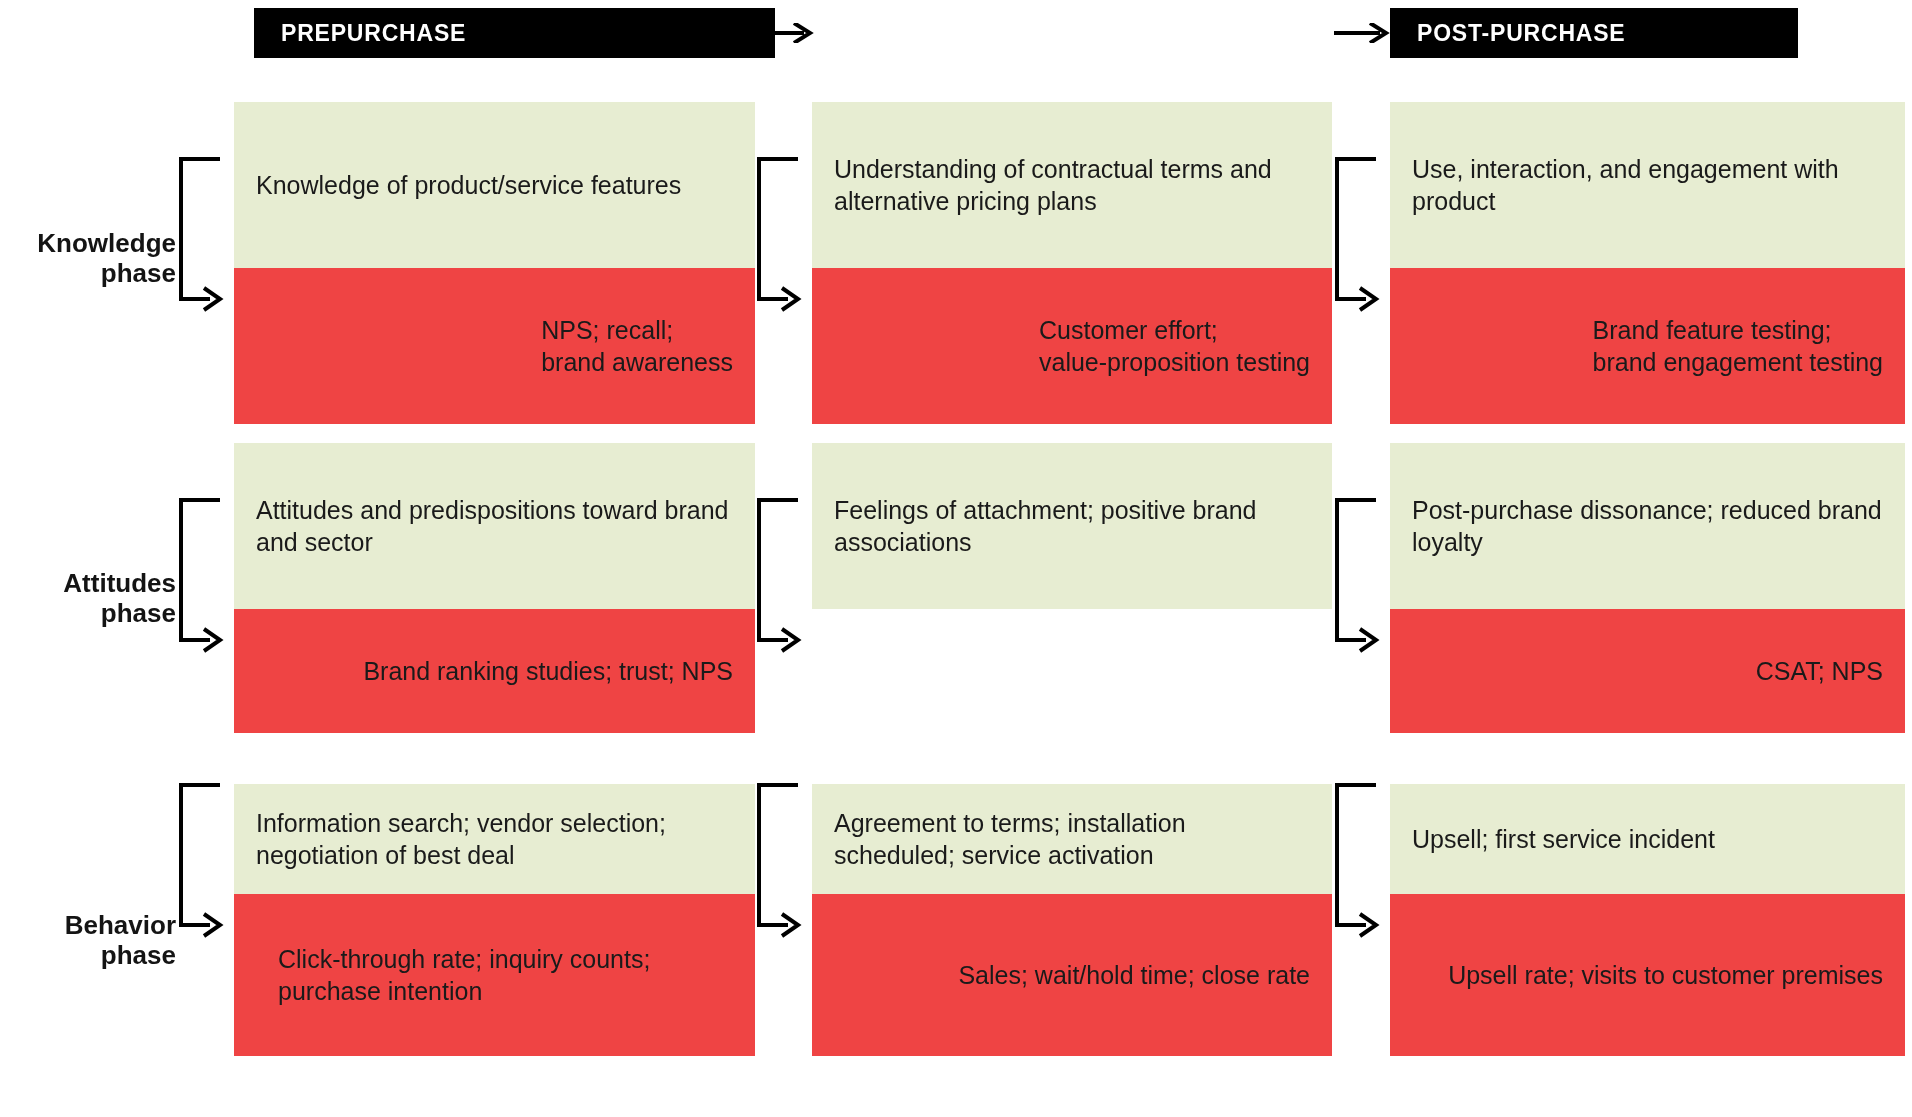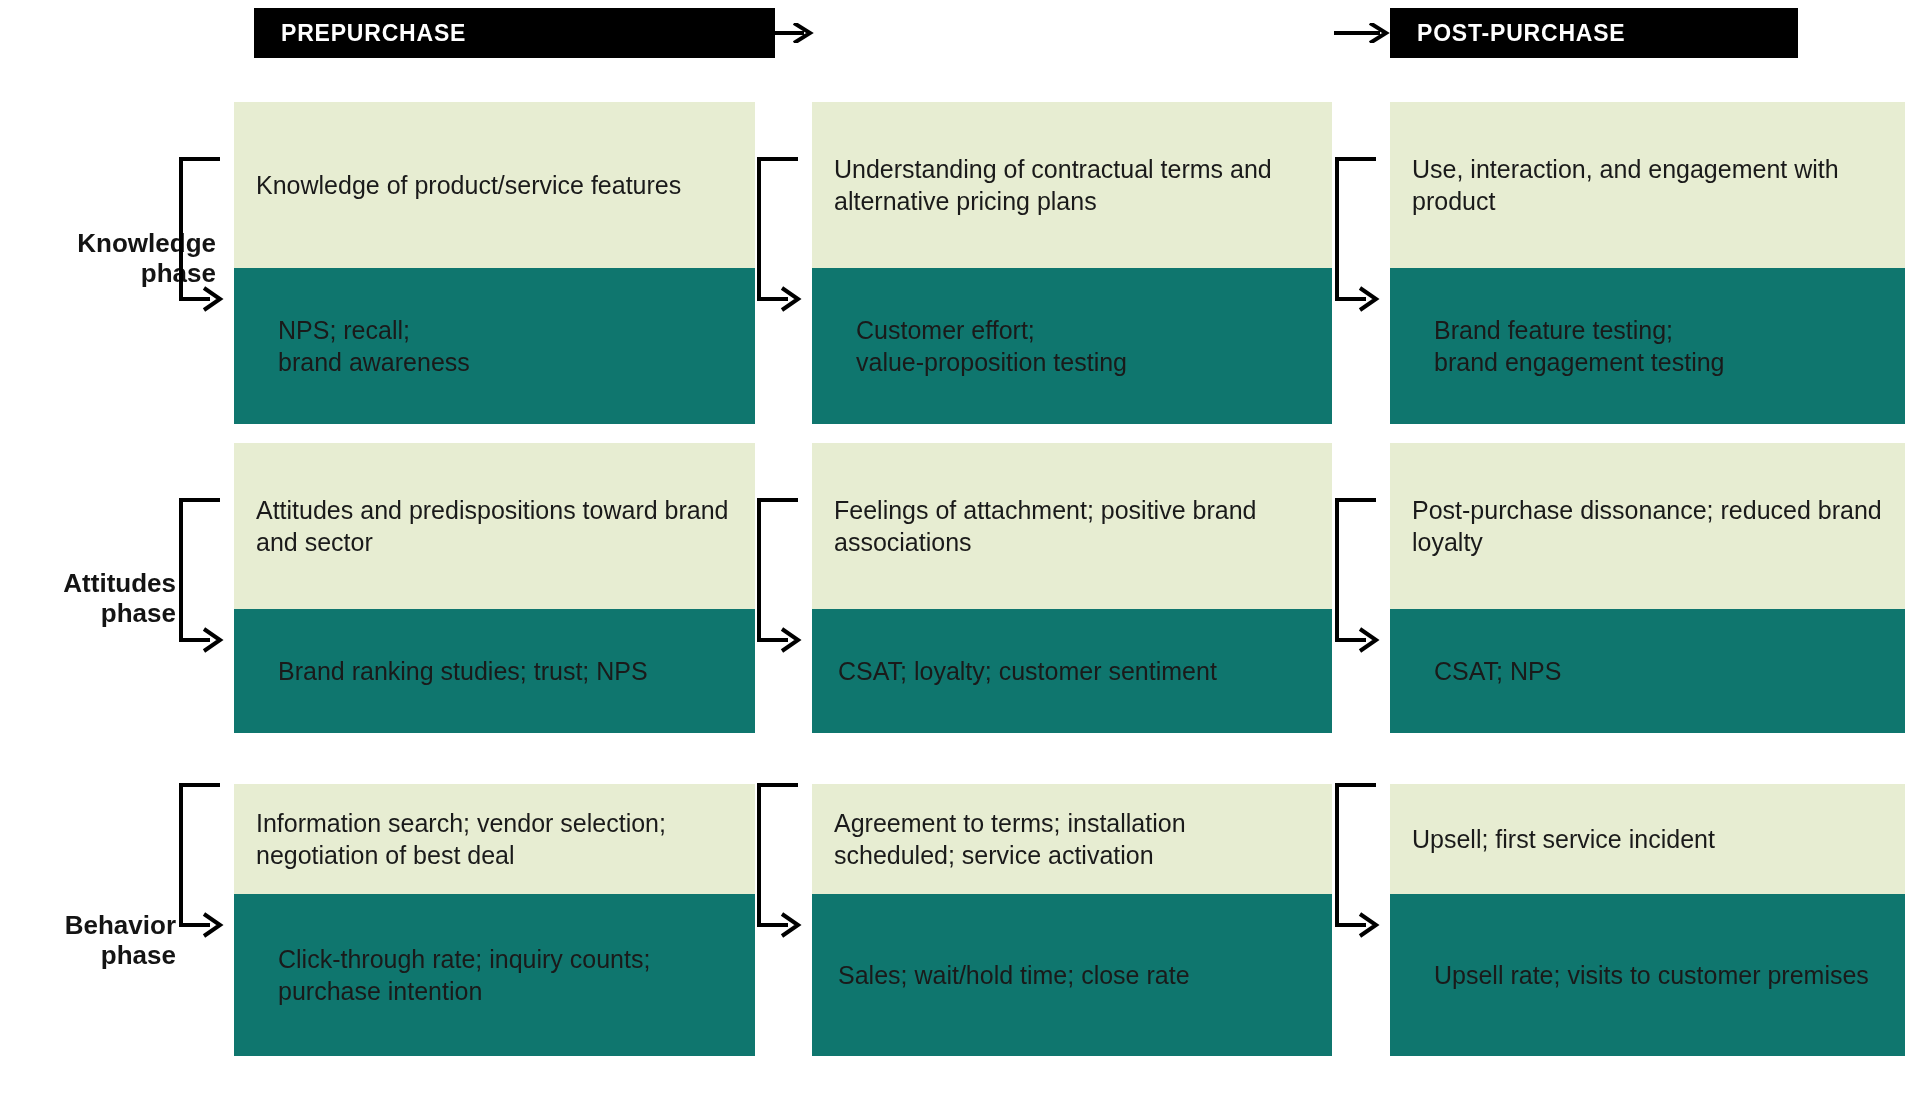--- a/index.html
+++ b/index.html
@@ -57,37 +57,37 @@
   .row-label {
     position: absolute;
     left: 0px;
     width: 176px;
     text-align: right;
     font-size: 26px;
     font-weight: bold;
     line-height: 1.16;
     color: #141414;
   }
-  #row-label-0 { top: 228px; padding-left: 40px; }
+  #row-label-0 { top: 228px; }
   #row-label-1 { top: 568px; }
   #row-label-2 { top: 910px; }
 
   
   .cell {
     position: absolute;
     box-sizing: border-box;
     padding: 0 22px;
     display: flex;
     align-items: center;
     font-size: 25px;
     line-height: 1.30;
     color: #1a1a1a;
   }
   .cell.green { background: #e7edd2; }
-  .cell.gray  { background: #0f766e; }
+  .cell.gray  { background: #ef4444; justify-content: flex-end; }
   .cell .cell-text { display: block; }
 
   
   .c0 { left: 234px; width: 521px; }
   .c1 { left: 812px; width: 520px; }
   .c2 { left: 1390px; width: 515px; }
 
   
   .r0g { top: 102px;  height: 166px; }
   .r0y { top: 268px;  height: 156px; }
@@ -217,23 +217,20 @@
 
   <div class="bracket" id="brk-1-1">
     <svg width="46" height="155" viewBox="0 0 46 155" aria-hidden="true">
       <polyline points="44,3 5,3 5,143 34,143" fill="none" stroke="#000000" stroke-width="4"></polyline>
       <polyline points="28,132 44,143 28,154" fill="none" stroke="#000000" stroke-width="4"></polyline>
     </svg>
   </div>
   <div class="cell green c1 r1g">
     <span class="cell-text">Feelings of attachment; positive brand associations</span>
   </div>
-  <div class="cell gray c1 r1y pad-sm">
-    <span class="cell-text">CSAT; loyalty; customer sentiment</span>
-  </div>
 
   <div class="bracket" id="brk-1-2">
     <svg width="46" height="155" viewBox="0 0 46 155" aria-hidden="true">
       <polyline points="44,3 5,3 5,143 34,143" fill="none" stroke="#000000" stroke-width="4"></polyline>
       <polyline points="28,132 44,143 28,154" fill="none" stroke="#000000" stroke-width="4"></polyline>
     </svg>
   </div>
   <div class="cell green c2 r1g">
     <span class="cell-text">Post-purchase dissonance; reduced brand loyalty</span>
   </div>

